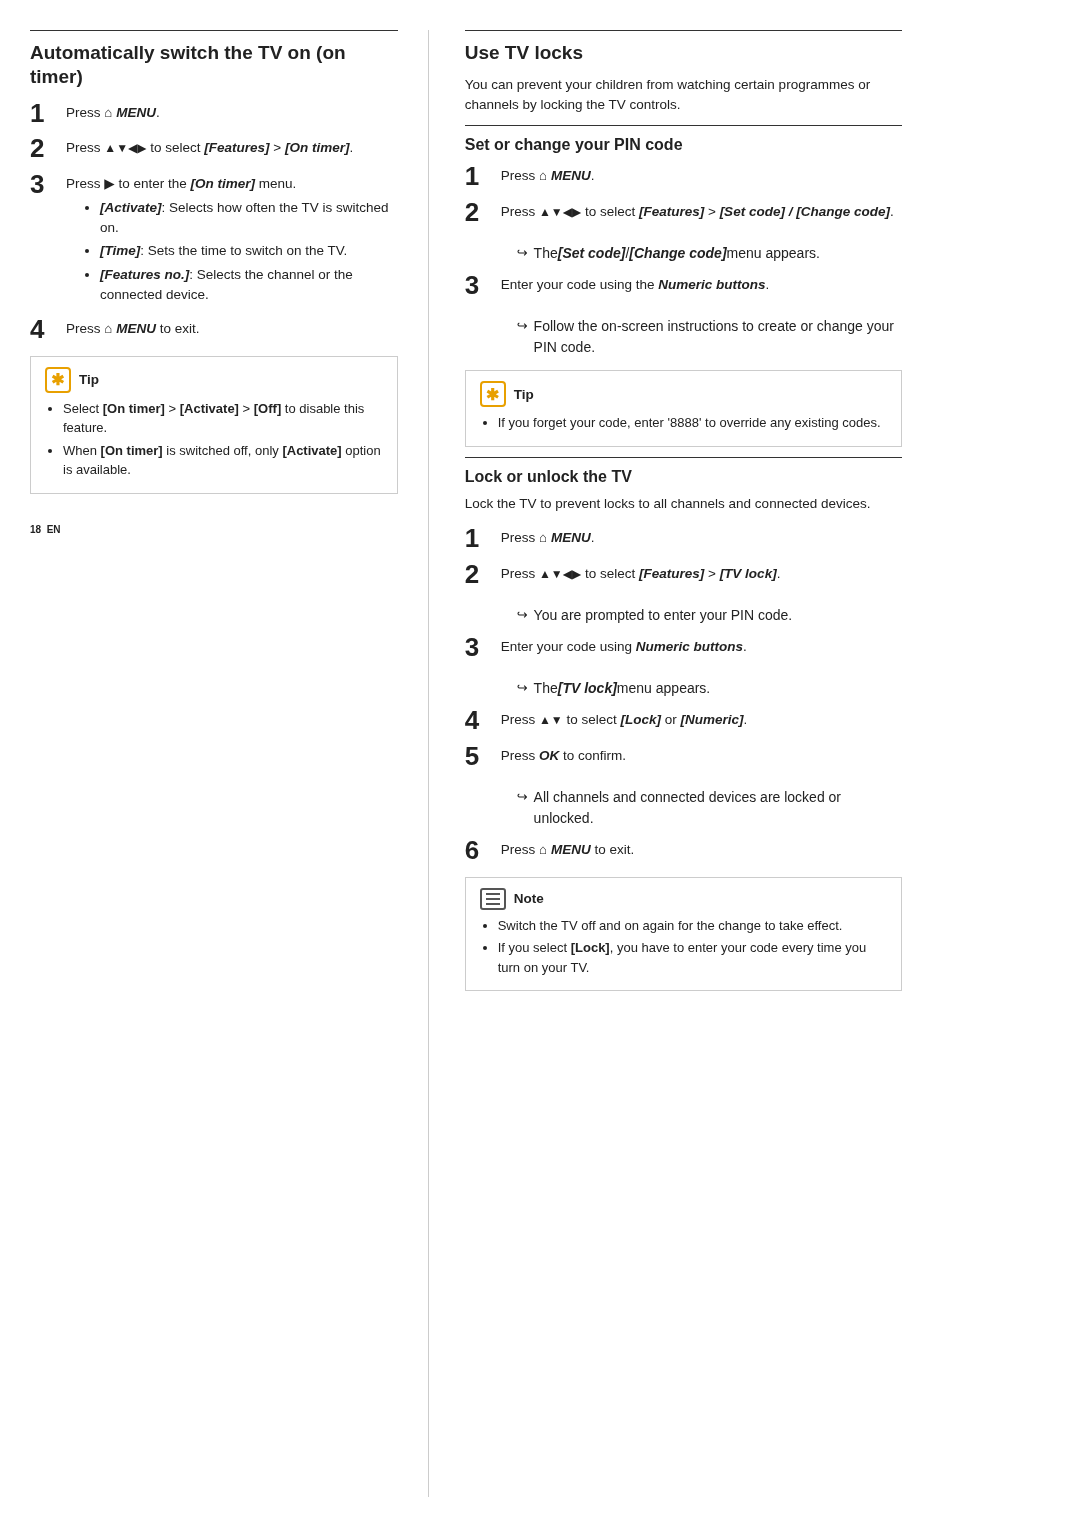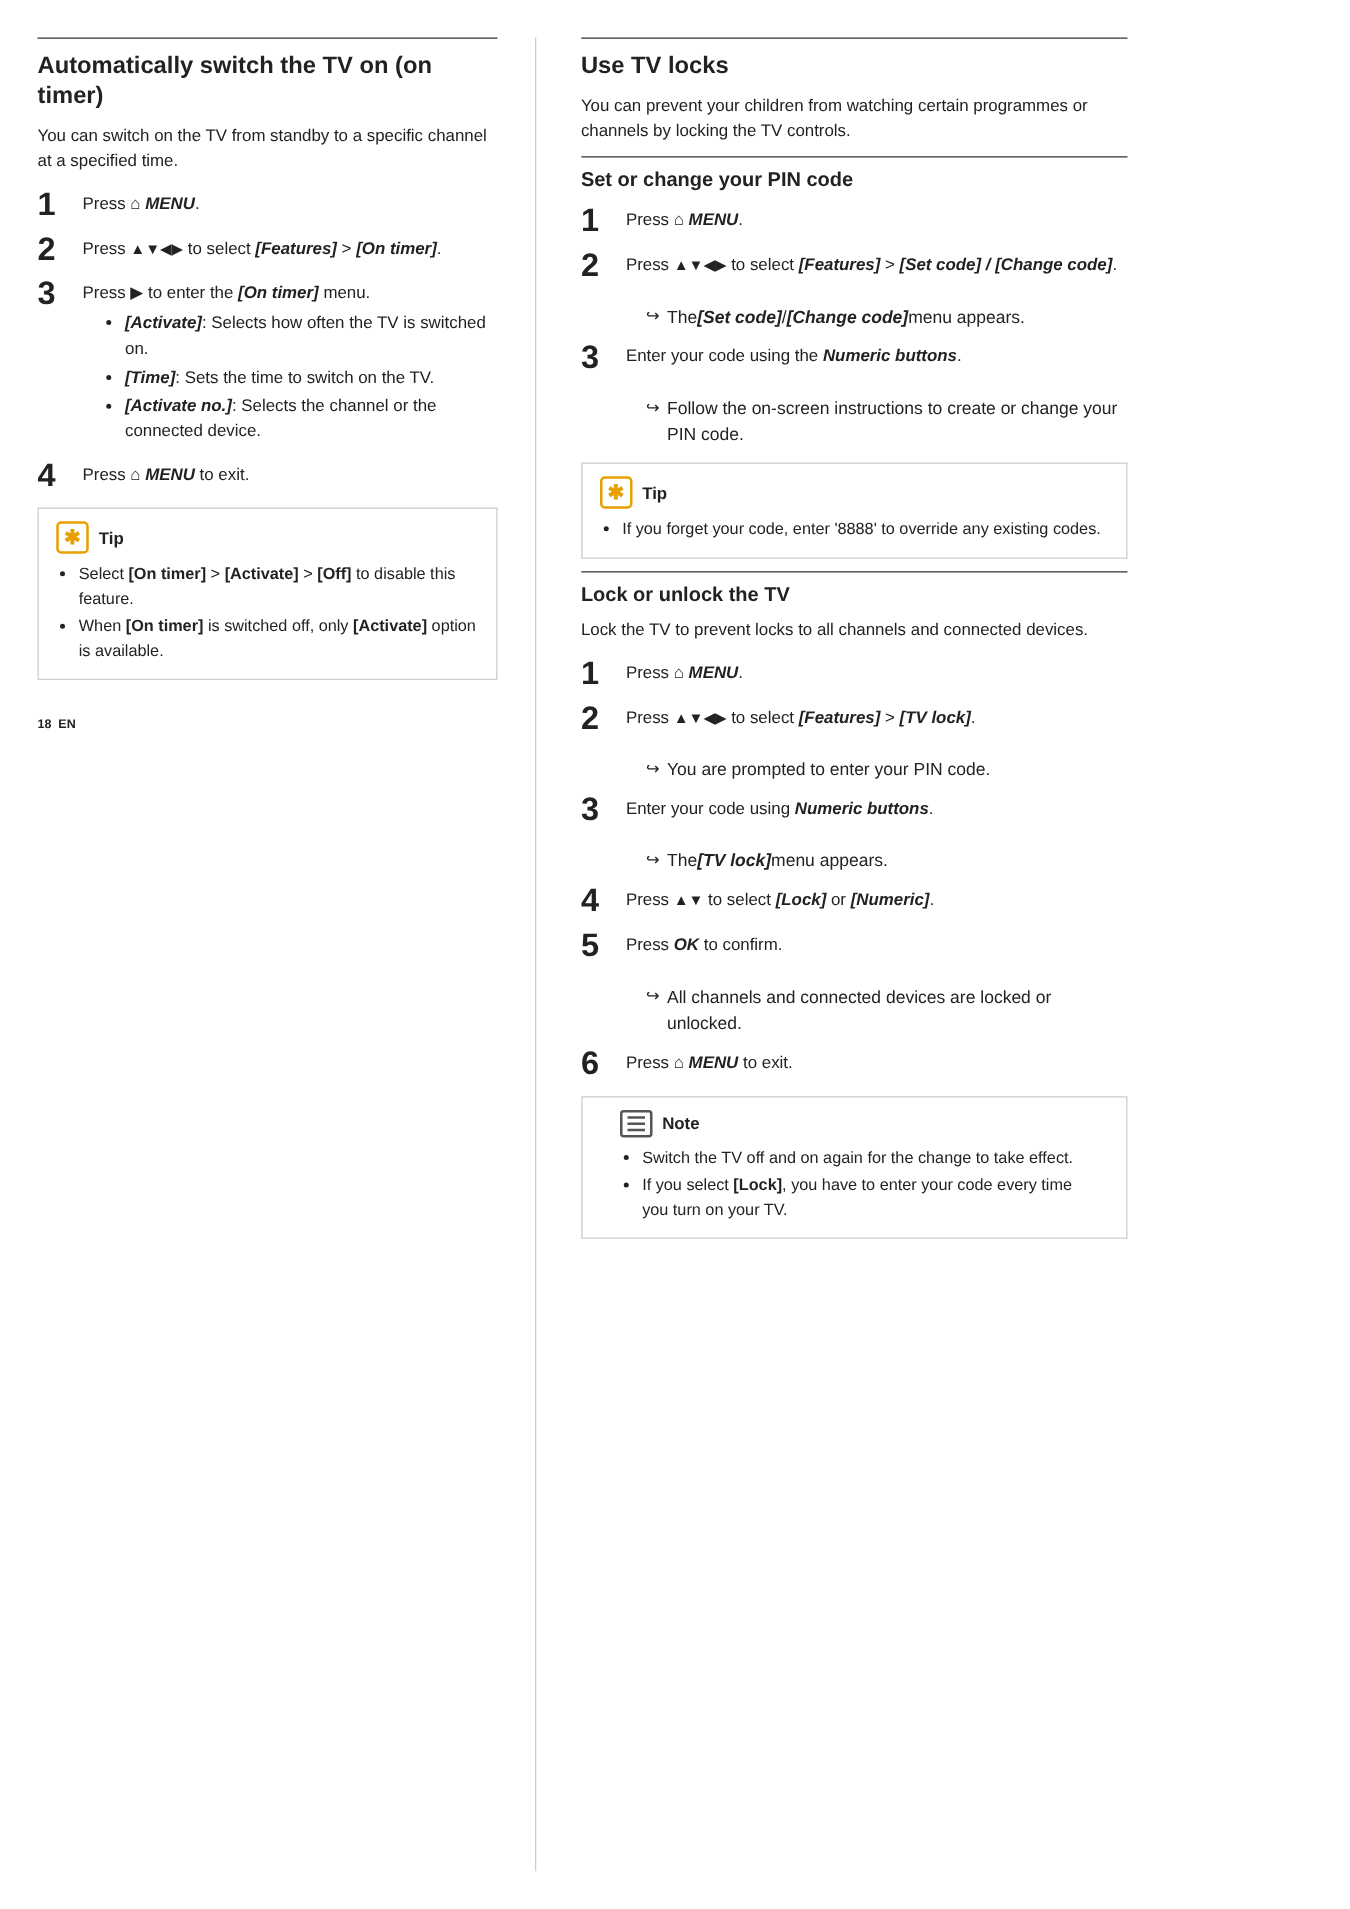--- a/index.html
+++ b/index.html
@@ -121,21 +121,21 @@
       list-style: disc;
       margin-left: 18px;
       font-size: 13px;
       line-height: 1.5;
     }
     .tip-list li {
       margin-bottom: 3px;
     }
     .note-box {
       border: 1.5px solid #ccc;
-      padding: 10px 30px;
+      padding: 10px 14px;
       margin-top: 12px;
       margin-bottom: 18px;
     }
     .note-header {
       display: flex;
       align-items: center;
       font-weight: bold;
       font-size: 13.5px;
       margin-bottom: 6px;
     }
@@ -172,21 +172,20 @@
     }
   </style>
 </head>
 <body>
 
 <div class="page">
 
   <div class="left-col">
     <hr class="section-divider">
     <h2 class="section-title">Automatically switch the TV on (on timer)</h2>
-    <p class="intro">You can switch on the TV from standby to a specific channel at a specified time.</p>
 
     <div class="step-row">
       <span class="step-num">1</span>
       <div class="step-content">
         Press <span>⌂</span> <b>MENU</b>.
       </div>
     </div>
 
     <div class="step-row">
       <span class="step-num">2</span>
@@ -195,21 +194,21 @@
       </div>
     </div>
 
     <div class="step-row">
       <span class="step-num">3</span>
       <div class="step-content">
         Press ▶ to enter the <b>[On timer]</b> menu.
         <ul class="sub-bullet">
           <li><b>[Activate]</b>: Selects how often the TV is switched on.</li>
           <li><b>[Time]</b>: Sets the time to switch on the TV.</li>
-          <li><b>[Activate no.]</b>: Selects the channel or the connected device.</li>
+          <li><b>[Features no.]</b>: Selects the channel or the connected device.</li>
         </ul>
       </div>
     </div>
 
     <div class="step-row">
       <span class="step-num">4</span>
       <div class="step-content">
         Press <span>⌂</span> <b>MENU</b> to exit.
       </div>
     </div>

